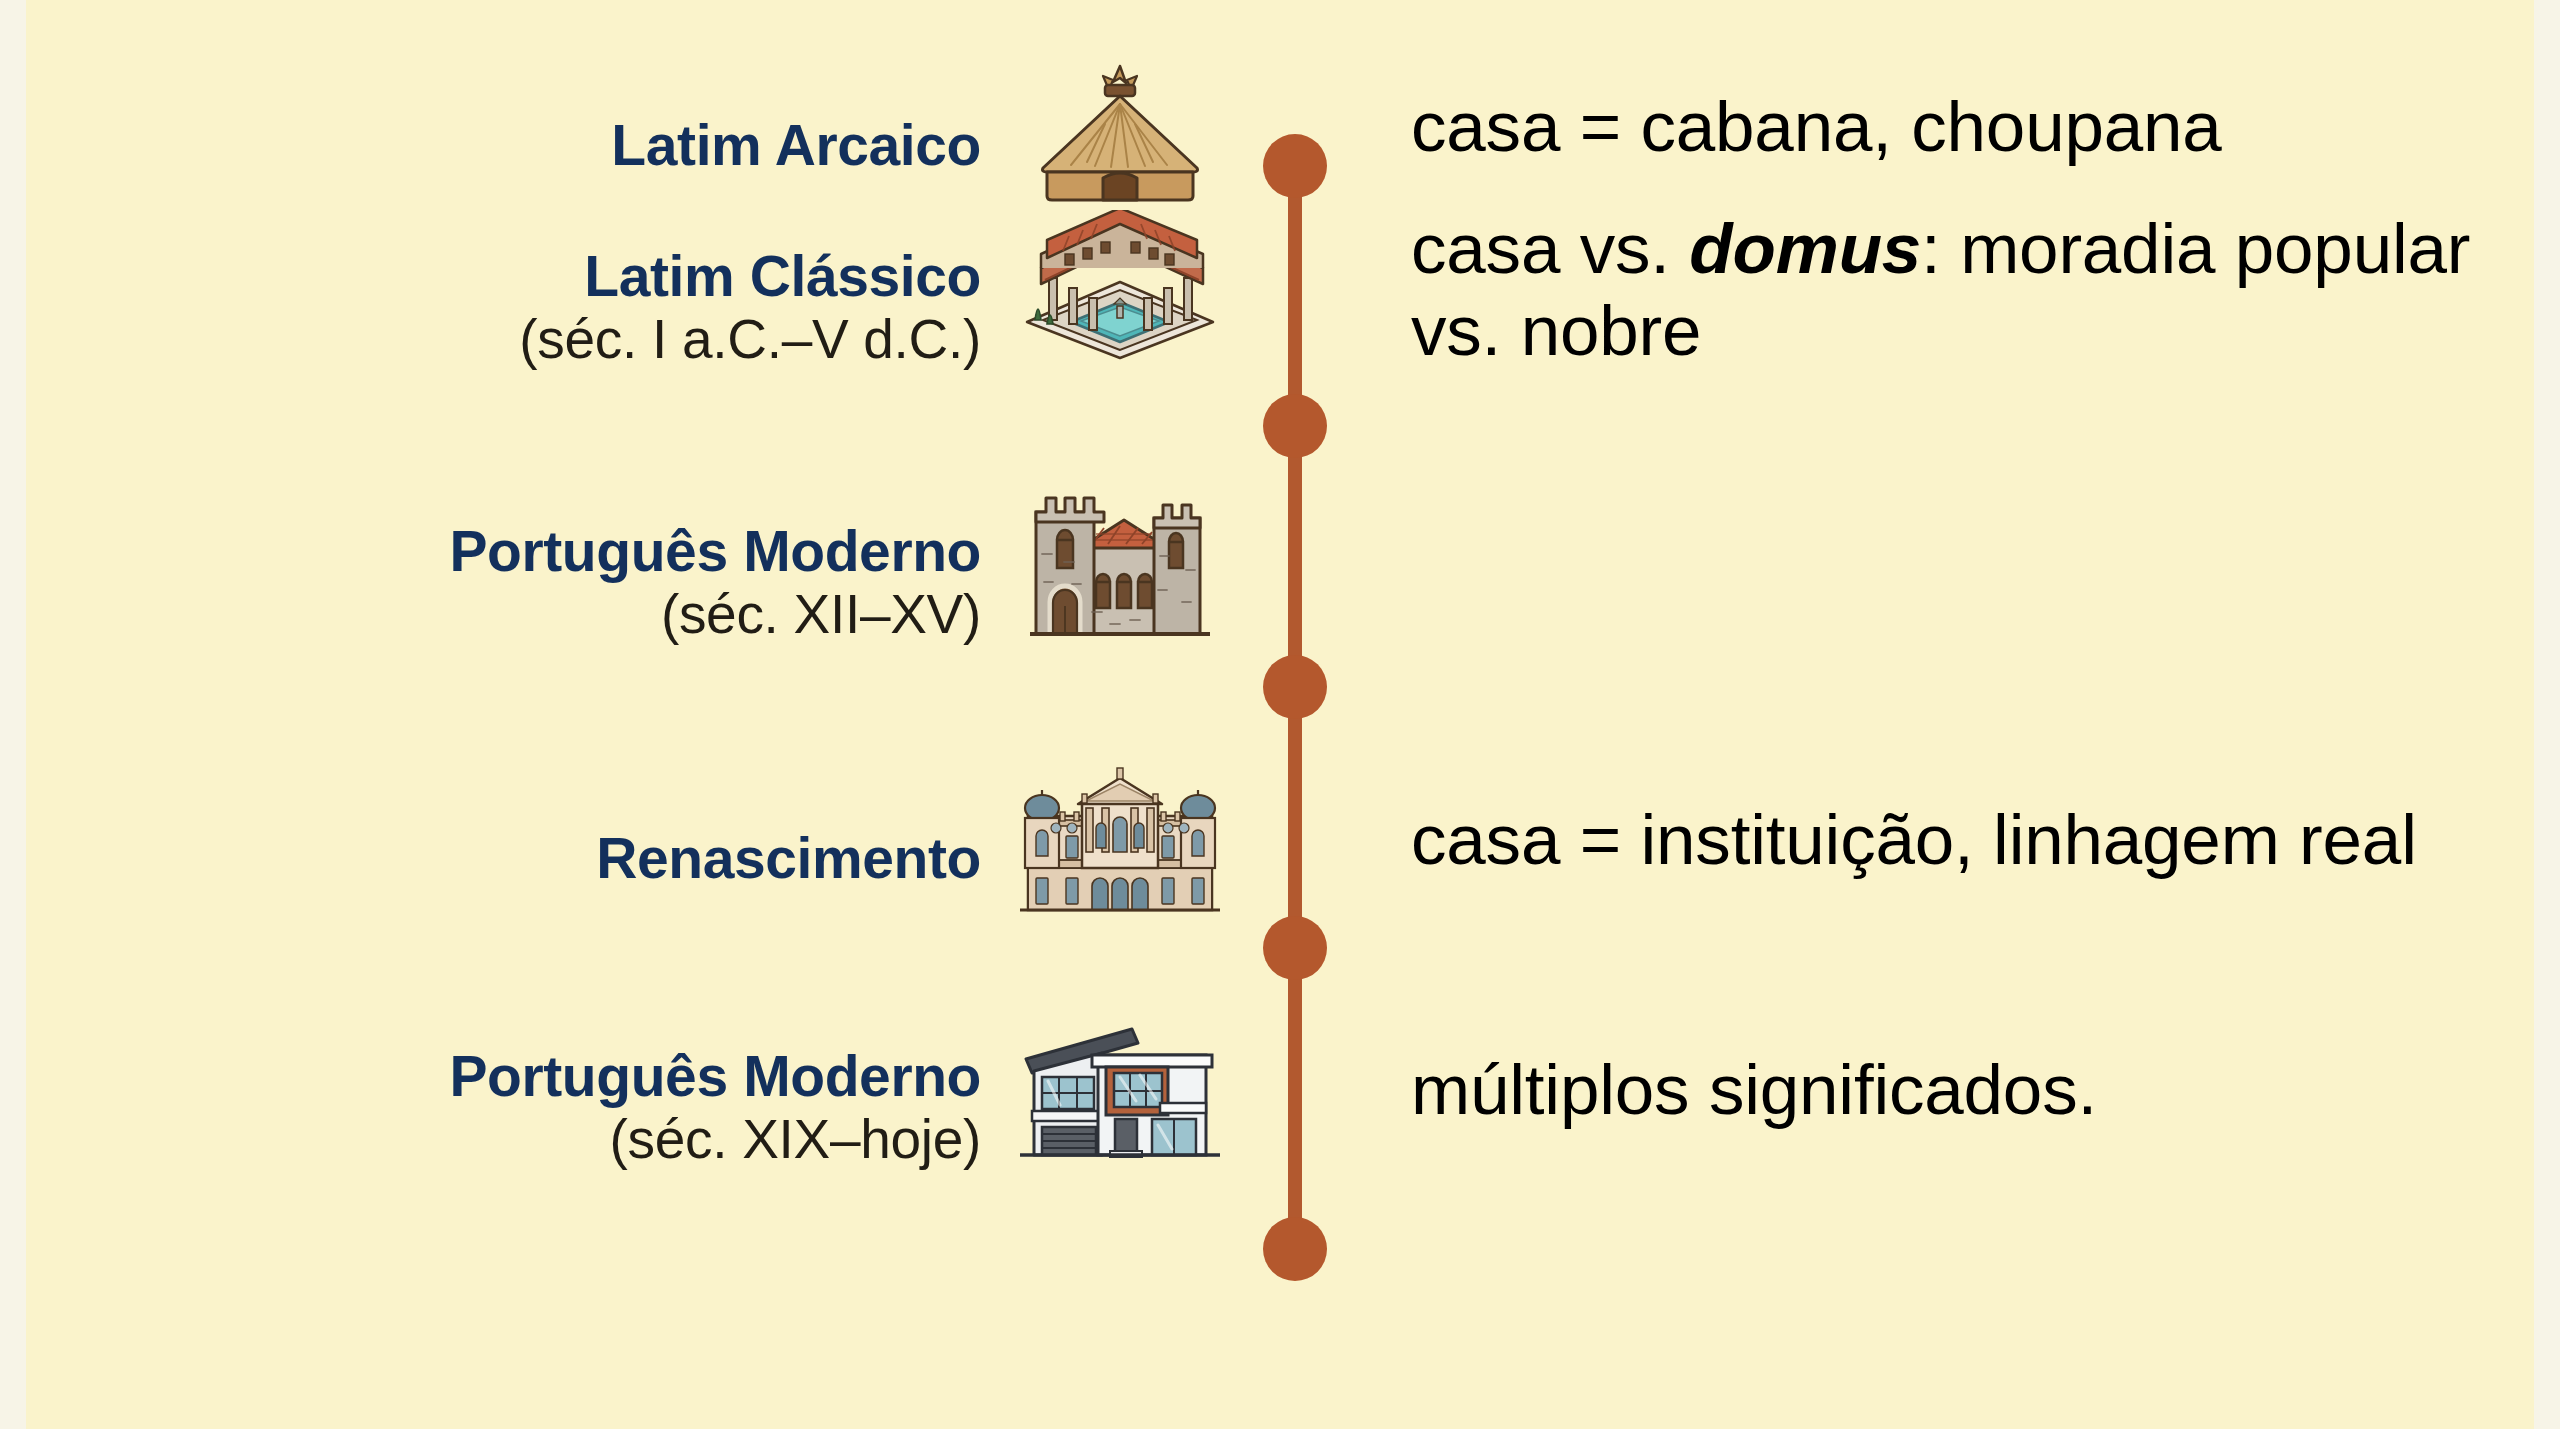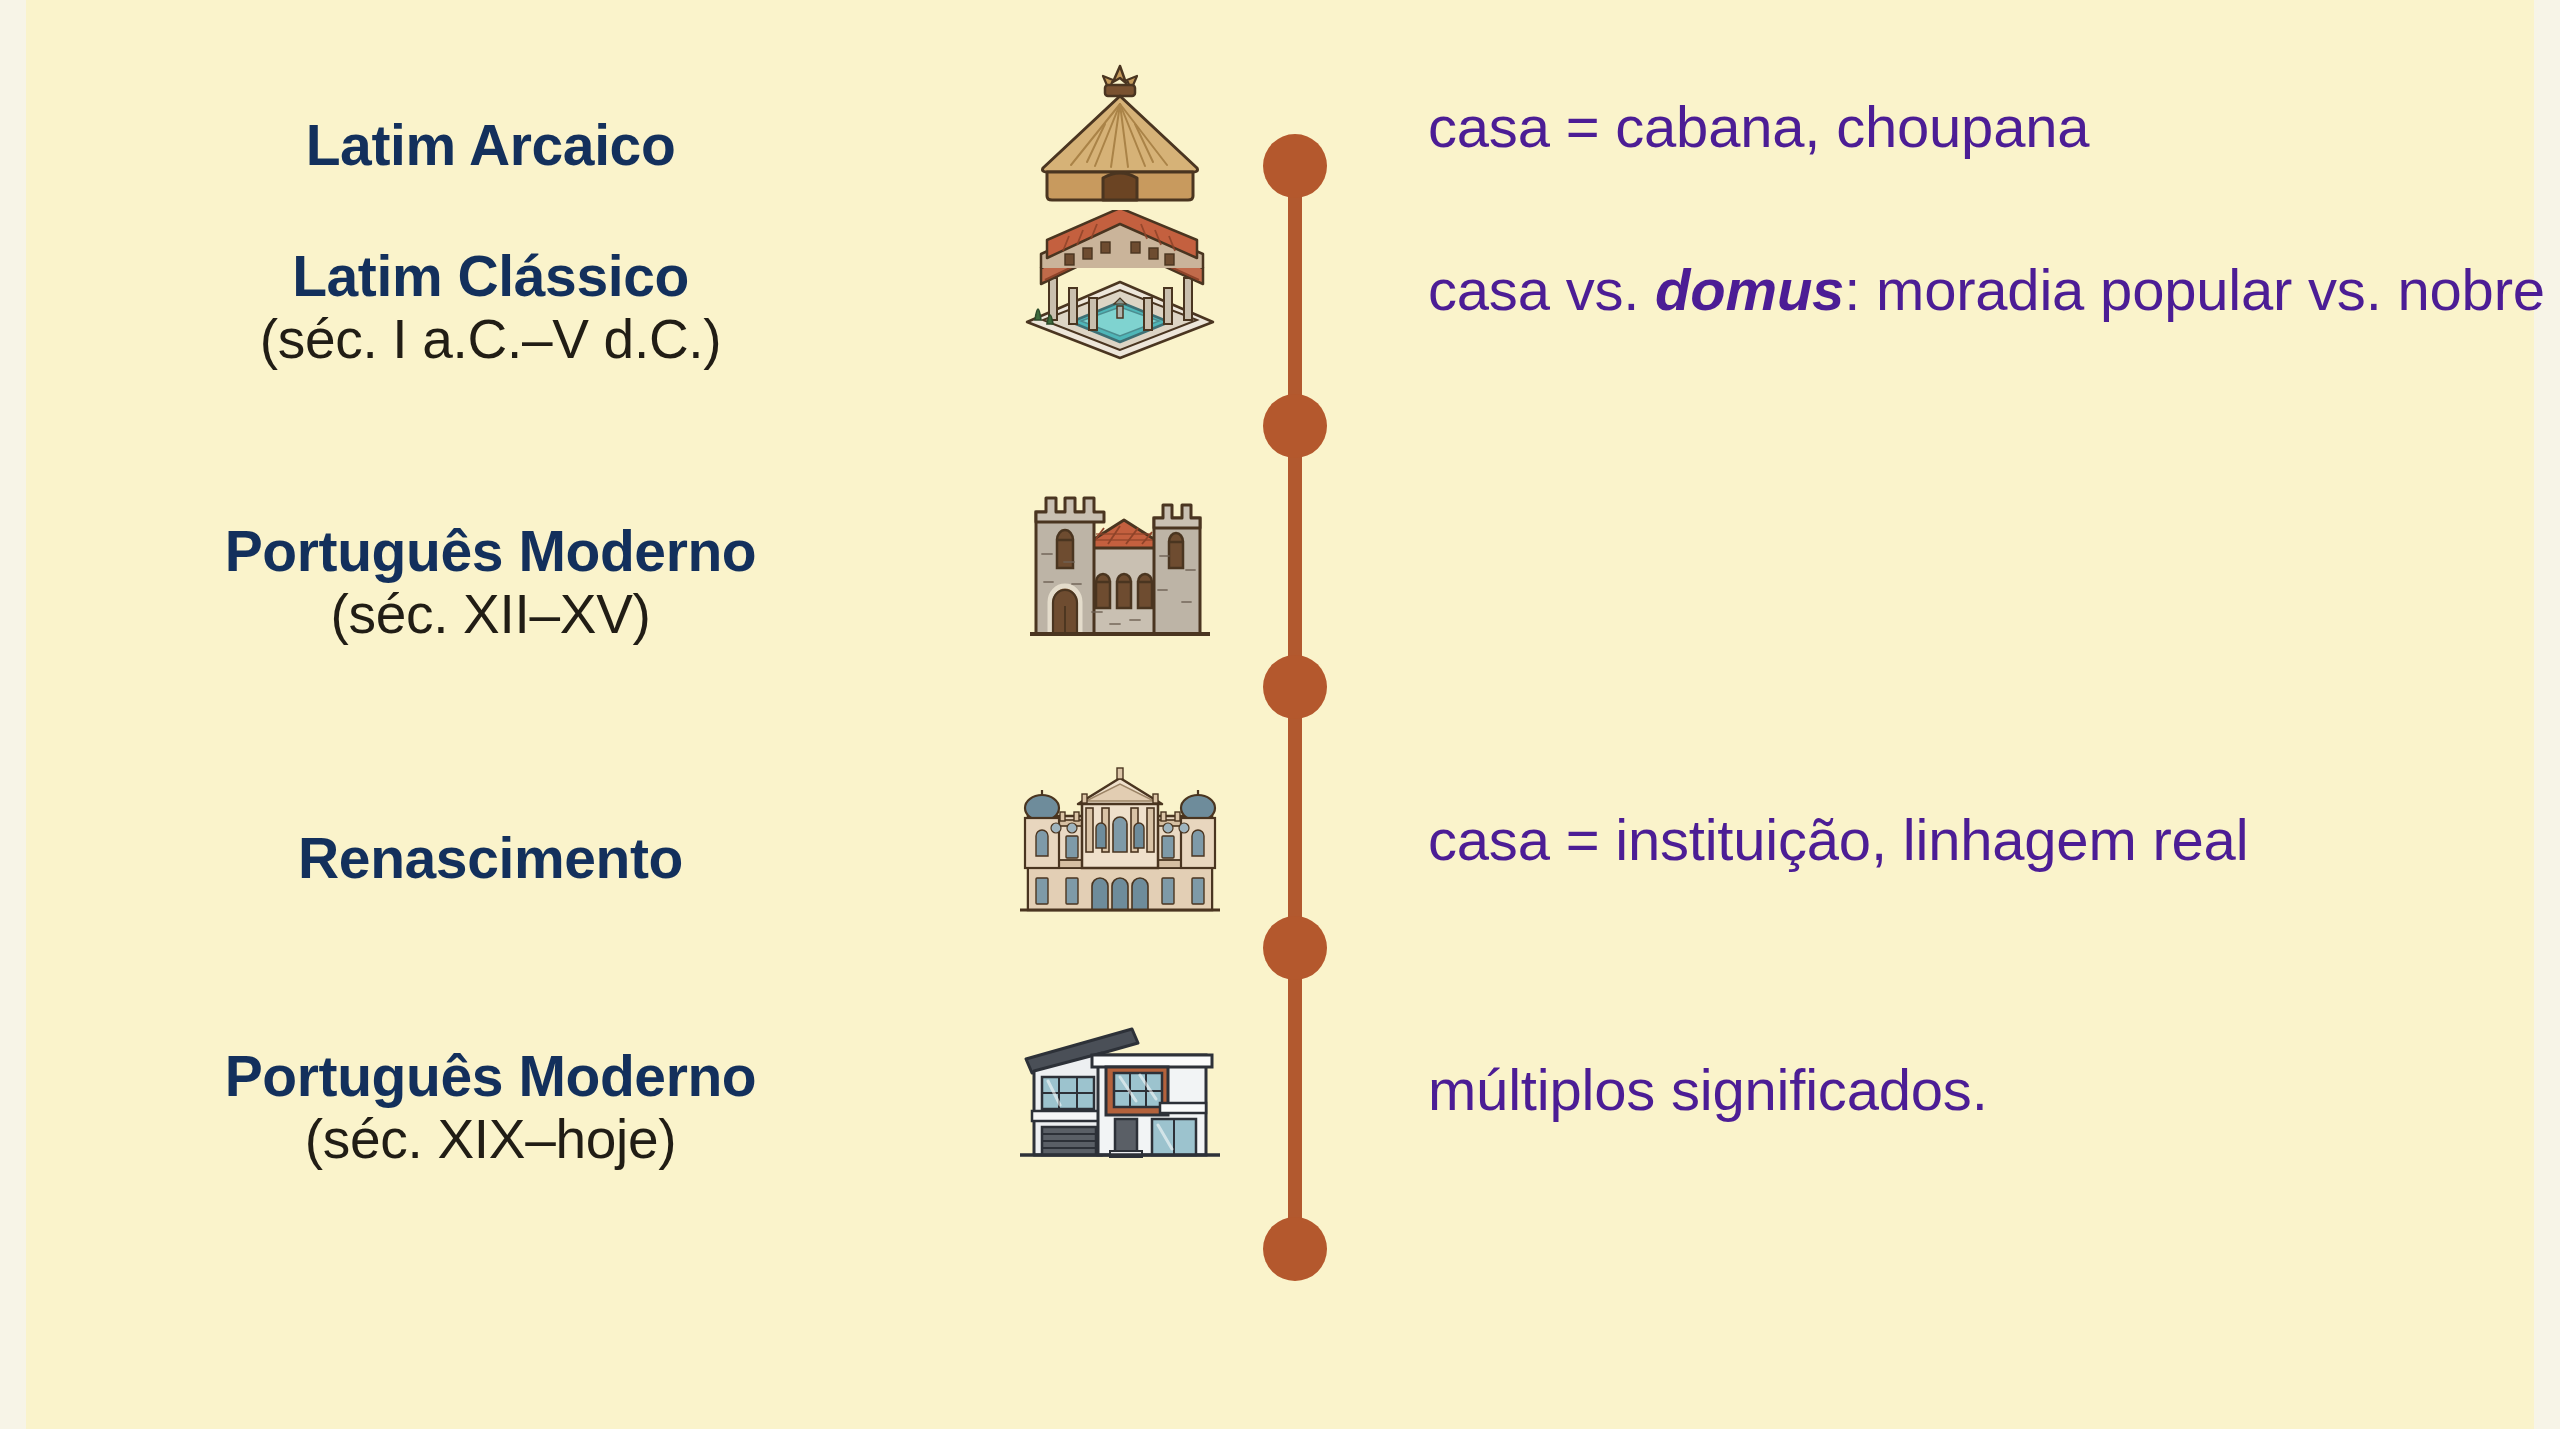--- a/index.html
+++ b/index.html
@@ -51,21 +51,21 @@
   .row {
     position: absolute;
     left: 0;
     width: 2560px;
     display: flex;
     align-items: center;
   }
   .left-col {
     width: 995px;
     padding-right: 14px;
-    text-align: center;
+    text-align: right;
     box-sizing: border-box;
     margin-top: 37px;
   }
   .era-name {
     color: #13305C;
     font-weight: bold;
     font-size: 57px;
     line-height: 1.08;
     letter-spacing: -0.4px;
     white-space: nowrap;
@@ -84,25 +84,24 @@
     align-items: center;
     justify-content: center;
   }
   .icon-col svg { display: block; }
   .gap-col { width: 160px; }
   .right-col {
     flex: 1;
     padding-left: 6px;
   }
   .meaning {
-    color: #4c1d95;
-    font-size: 58px;
+    color: #000000;
+    font-size: 71px;
     line-height: 1.16;
     letter-spacing: -0.2px;
-    margin-left: 17px;
   }
   .meaning em {
     font-style: italic;
     font-weight: bold;
   }
 </style>
 </head>
 <body>
 
 <div class="canvas">

